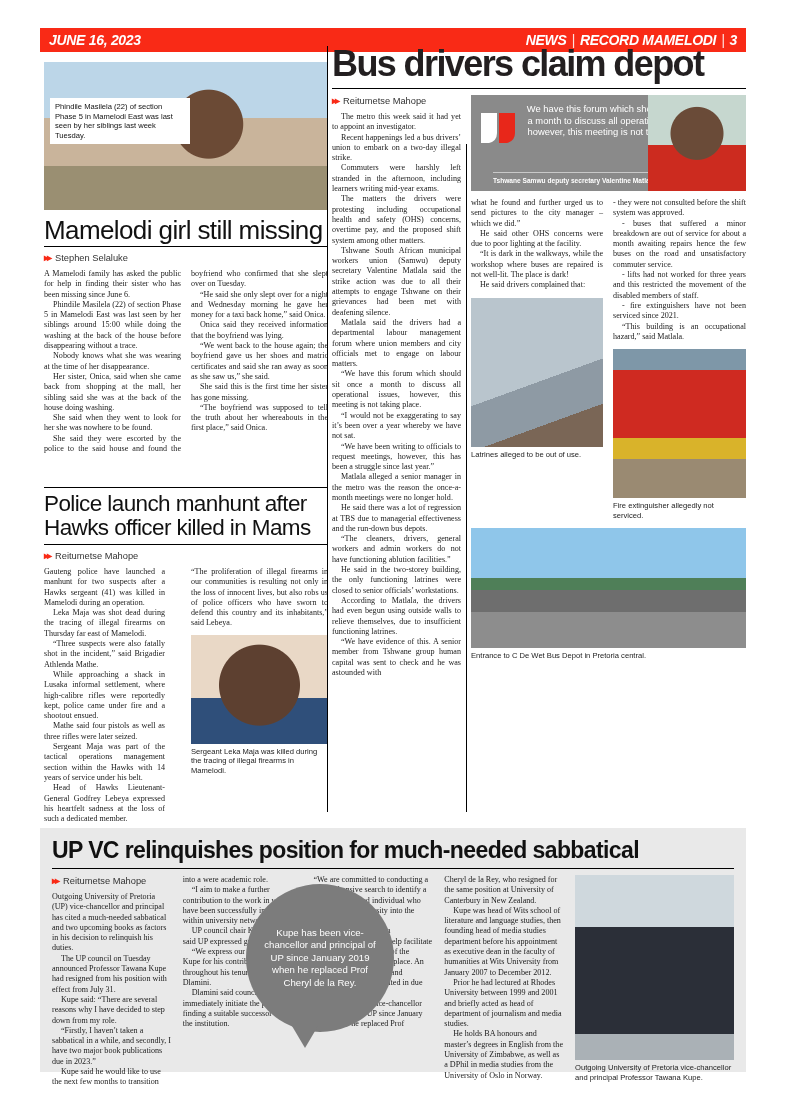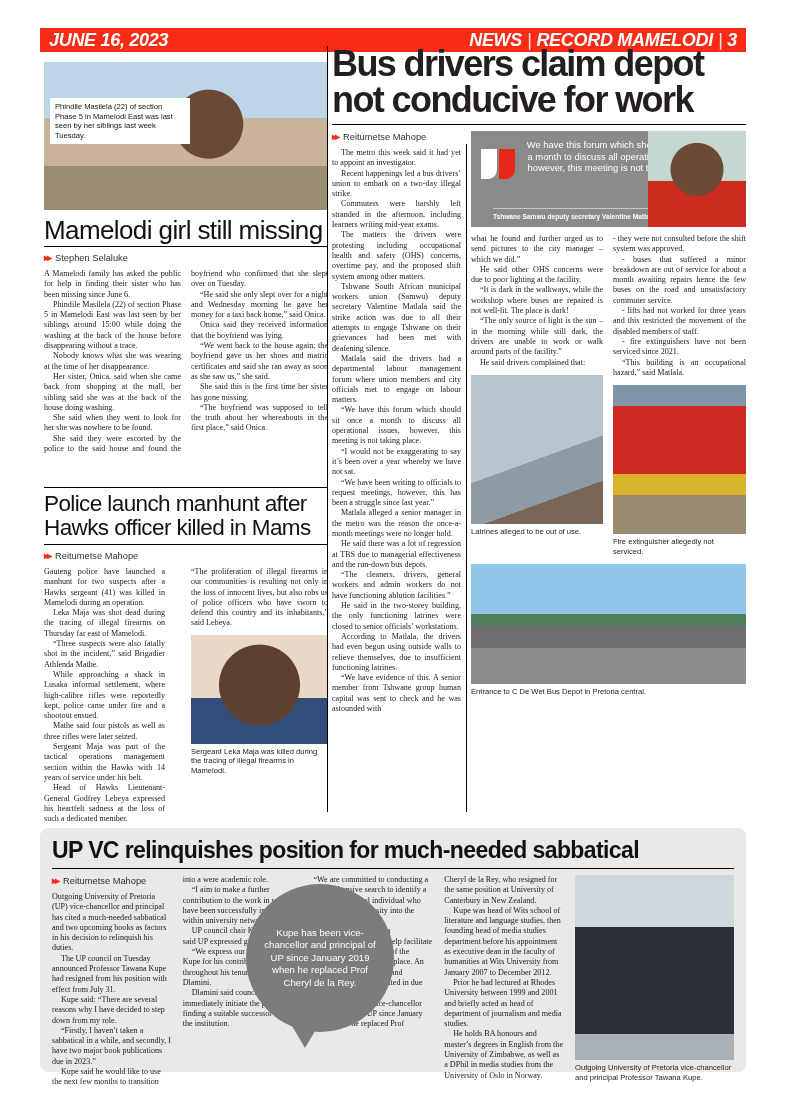--- a/index.html
+++ b/index.html
@@ -15,21 +15,21 @@
   .page { position:absolute; left:0; top:0; width:786px; height:1113px; background:#fff; }
 
   
   .masthead {
     position:absolute; left:40px; top:28px; width:706px; height:24px;
     background:#f92a16; color:#fff;
     display:flex; align-items:center; justify-content:space-between;
     padding:0 9px;
     font-family:"Liberation Sans", sans-serif;
     font-weight:bold; font-style:italic;
-    font-size:18px; letter-spacing:-0.3px;
+    font-size:14px; letter-spacing:-0.3px;
   }
   .masthead .right { display:flex; align-items:center; gap:5px; }
   .masthead .sep { font-weight:normal; opacity:.85; }
 
   
   .body-col p {
     margin:0; font-size:8.1px; line-height:10.3px;
     text-align:justify; text-indent:9px; hyphens:auto;
   }
   .body-col p.first { text-indent:0; }
@@ -90,21 +90,21 @@
   .quote-portrait { position:absolute; right:0; top:0; width:98px; height:96px; overflow:hidden; }
 
   .cap {
     font-family:"Liberation Sans", sans-serif;
     font-size:7.6px; line-height:9.6px; color:#222; margin-top:3px;
   }
 
   
   .up-block {
     position:absolute; left:40px; top:828px; width:706px; height:244px;
-    background:#e9e9e9; padding:10px 12px 21px 12px;border-radius:8px;
+    background:#e9e9e9; padding:10px 12px 21px 12px;
   }
   .hl-up {
     font-family:"Liberation Sans", sans-serif;
     font-size:23px; line-height:25px; letter-spacing:-0.6px; color:#111; margin:0 0 5px 0;
   }
   .up-cols { display:flex; gap:11px; }
   .up-col { width:127px; position:relative; }
   .up-col p { margin:0; font-size:8.1px; line-height:10.3px; text-indent:9px; text-align:left; }
   .up-col p.first { text-indent:0; }
 
@@ -204,21 +204,20 @@
         <div class="photo ph-cop" style="width:137px;height:109px;margin-top:6px;"></div>
         <div class="cap">Sergeant Leka Maja was killed during the tracing of illegal firearms in Mamelodi.</div>
       </div>
     </div>
   </div>
 
   <div style="position:absolute;left:327px;top:46px;width:1px;height:766px;background:#000;"></div>
 
   <div class="bus-block">
     <h1 class="hl-bus">Bus drivers claim depot</h1>
-    <h1 class="hl-bus">not conducive for work</h1>
     <div class="rule" style="margin:6px 0 6px 0;"></div>
 
     <div style="display:flex;gap:10px;">
 
       <div style="width:129px;">
         <div class="byline">
           <span class="arrows">▸▸</span>
           <span>Reitumetse Mahope</span>
         </div>
         <div class="body-col">
@@ -251,21 +250,20 @@
           <div class="quote-attrib">Tshwane Samwu deputy secretary Valentine Matlala</div>
           <div class="quote-portrait ph-matlala"></div>
         </div>
 
         <div style="display:flex;gap:10px;margin-top:7px;">
           <div style="width:132px;">
             <div class="body-col">
               <p class="first">what he found and further urged us to send pictures to the city manager – which we did.”</p>
               <p>He said other OHS concerns were due to poor lighting at the facility.</p>
               <p>“It is dark in the walkways, while the workshop where buses are repaired is not well-lit. The place is dark!</p>
-              <p>“The only source of light is the sun – in the morning while still dark, the drivers are unable to work or walk around parts of the facility.”</p>
               <p>He said drivers complained that:</p>
             </div>
             <div class="photo ph-latrine" style="width:132px;height:149px;margin-top:7px;"></div>
             <div class="cap">Latrines alleged to be out of use.</div>
           </div>
           <div style="width:133px;">
             <div class="body-col">
               <p class="first">- they were not consulted before the shift system was approved.</p>
               <p>- buses that suffered a minor breakdown are out of service for about a month awaiting repairs hence the few buses on the road and unsatisfactory commuter service.</p>
               <p>- lifts had not worked for three years and this restricted the movement of the disabled members of staff.</p>

